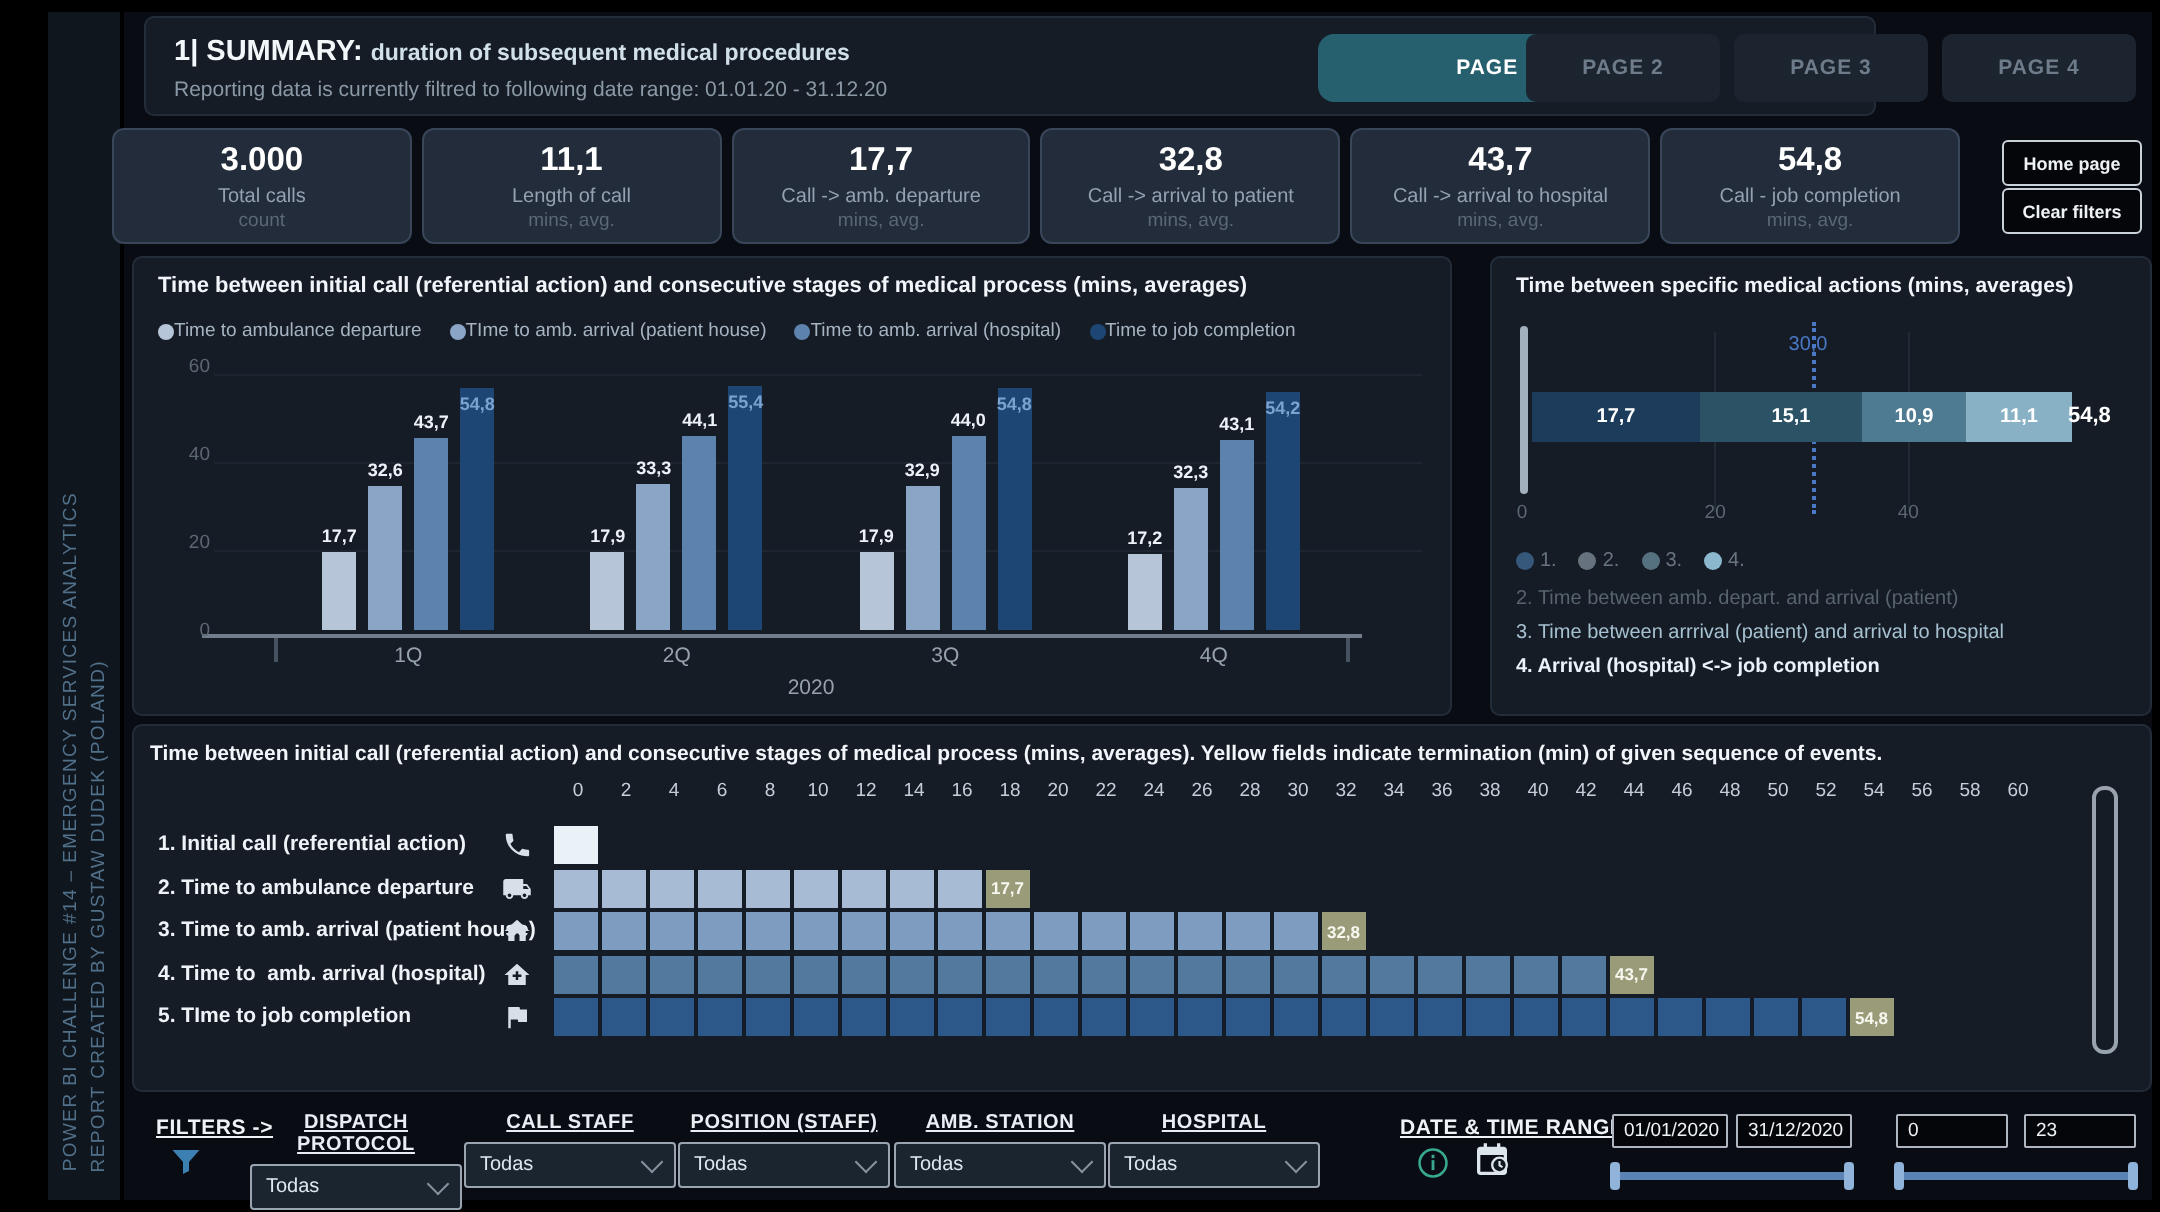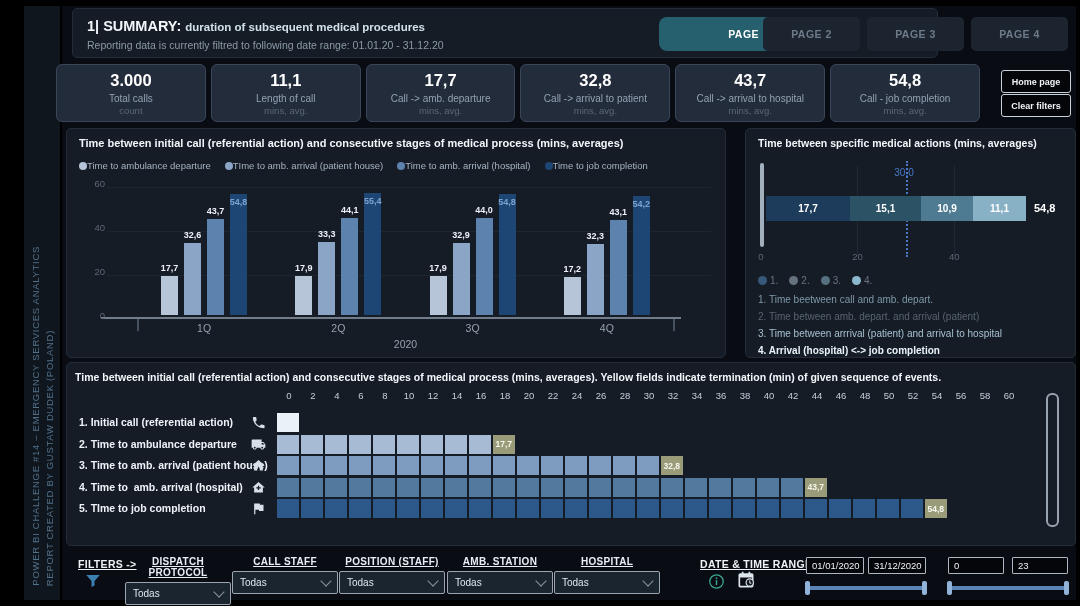--- a/index.html
+++ b/index.html
@@ -255,21 +255,21 @@
 
   <div id="chart2" class="panel">
     <div class="c-title" style="width:300px;font-size:10.5px;">Time between specific medical actions (mins, averages)</div>
     <div id="c2-axisbar"></div>
     <div class="c2-vgrid" style="left:111px;"></div>
     <div class="c2-vgrid" style="left:208px;"></div>
     <div id="c2-ref"></div>
     <div id="c2-reflabel">30,0</div>
     <div id="c2-bar">
         <div class="c2-seg" style="width: 84px; background: rgb(29, 60, 91);">17,7</div>
-        <div class="c2-seg" style="width: 71px; background: rgb(44, 82, 102);">15,1</div>
+        <div class="c2-seg" style="width: 71px; background: rgb(44, 82, 102); padding-left: 10px;">15,1</div>
         <div class="c2-seg" style="width: 52px; background: rgb(78, 123, 145);">10,9</div>
         <div class="c2-seg" style="width: 53px; background: rgb(136, 177, 198);">11,1</div>
       </div>
     <div id="c2-total">54,8</div>
     <div id="c2-ticks"></div>
     <div id="c2-markers">
         <div class="c2-marker">
           <span class="dot" style="background: rgb(54, 88, 122);"></span>
           <span>1.</span>
         </div>
@@ -280,21 +280,20 @@
         <div class="c2-marker">
           <span class="dot" style="background: rgb(85, 112, 126);"></span>
           <span>3.</span>
         </div>
         <div class="c2-marker">
           <span class="dot" style="background: rgb(140, 184, 206);"></span>
           <span>4.</span>
         </div>
       </div>
     <div id="c2-lines">
-        <div class="c2-line" style="color: rgb(126, 152, 167);">1. Time beetween call and amb. depart.</div>
         <div class="c2-line" style="color: rgb(87, 100, 110);">2. Time between amb. depart. and arrival (patient)</div>
         <div class="c2-line" style="color: rgb(166, 193, 208);">3. Time between arrrival (patient) and arrival to hospital</div>
         <div class="c2-line" style="color: rgb(234, 243, 249); font-weight: bold;">4. Arrival (hospital) &lt;-&gt; job completion</div>
       </div>
   <span class="c2-tick" style="left: 15px;">0</span>
       <span class="c2-tick" style="left: 111.6px;">20</span>
       <span class="c2-tick" style="left: 208.2px;">40</span>
     </div>
 
   <div id="chart3" class="panel">

